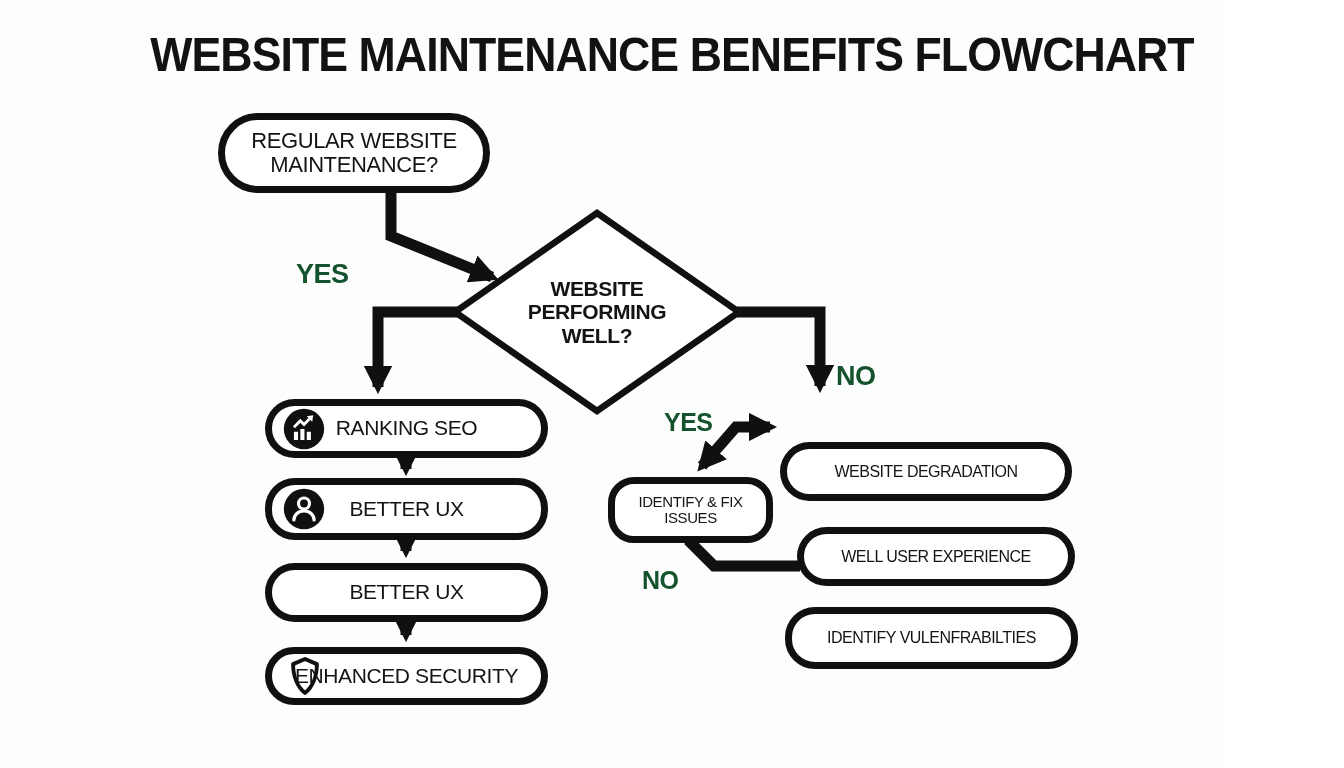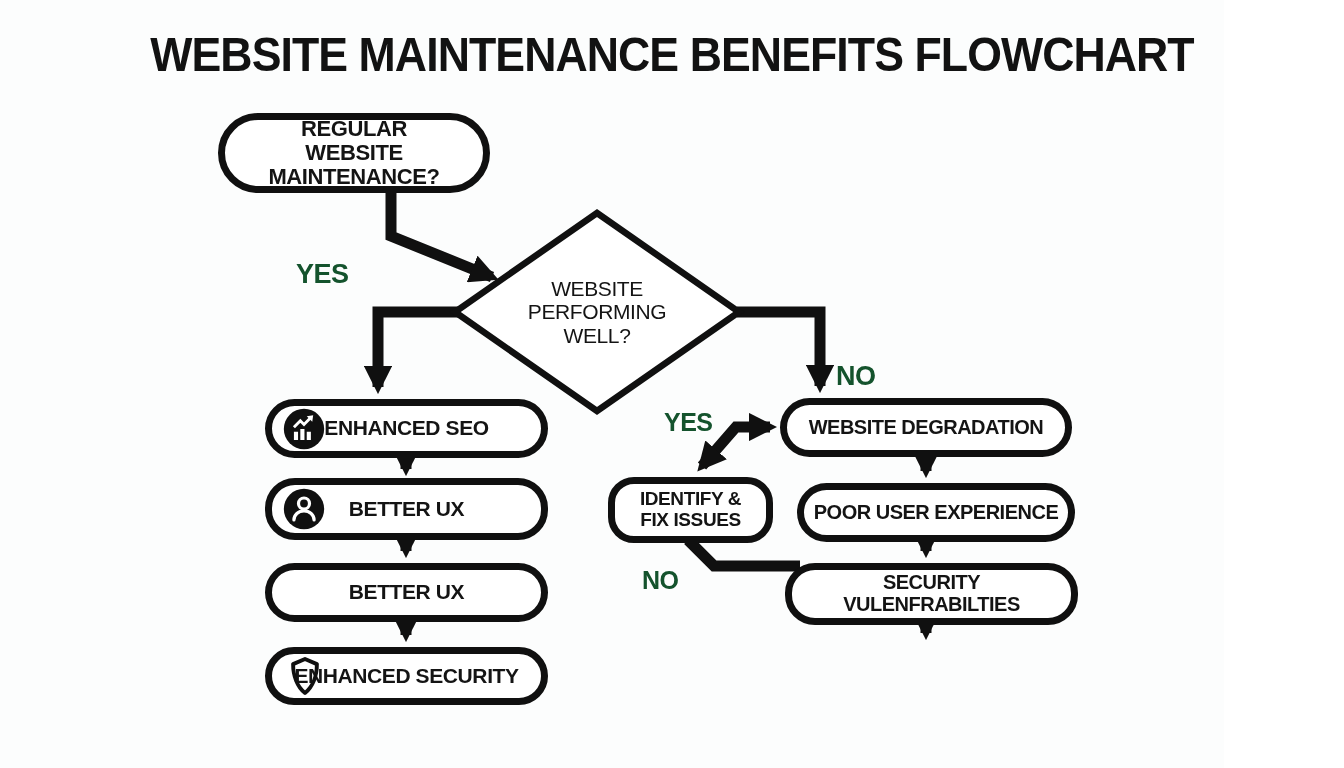--- a/index.html
+++ b/index.html
@@ -9,32 +9,32 @@
   }
   .title{
     position:absolute;left:0;top:27px;width:1344px;text-align:center;
     font-size:48px;font-weight:bold;color:#121212;letter-spacing:-1px;
     transform:scaleX(0.93);transform-origin:672px 0;white-space:nowrap;
   }
   .wires{position:absolute;left:0;top:0;z-index:1;}
   .node{
     position:absolute;z-index:2;background:#ffffff;border:7px solid #101010;
     border-radius:30px;display:flex;align-items:center;justify-content:center;
-    text-align:center;font-weight:bold;color:#141414;letter-spacing:-0.4px;
+    text-align:center;font-weight:normal;color:#141414;letter-spacing:-0.4px;
     line-height:1.08;box-sizing:border-box;
   }
   .node.start{border-radius:40px;font-size:22px;padding:0 26px;}
   .node.left-col{font-size:21px;}
-  .node.right-col{font-size:20px;letter-spacing:-0.5px;padding:8px 4px;}
-  .node.fix{font-size:19px;border-radius:26px;padding:0 10px;}
+  .node.right-col{font-size:16px;letter-spacing:-0.5px;padding:8px 4px;margin-top:44px;}
+  .node.fix{font-size:15px;border-radius:26px;padding:0 10px;}
   .node .icon{position:absolute;left:10px;top:50%;transform:translateY(-50%);display:block;line-height:0;}
   .diamond-text{
     position:absolute;z-index:2;left:517px;top:276px;width:160px;height:72px;
     display:flex;align-items:center;justify-content:flex-start;text-align:center;
-    font-size:21px;font-weight:normal;color:#141414;line-height:1.1;letter-spacing:-0.4px;
+    font-size:21px;font-weight:bold;color:#141414;line-height:1.1;letter-spacing:-0.4px;
   }
   .edge-label{
     position:absolute;z-index:3;font-weight:bold;color:#14532d;letter-spacing:-0.5px;
   }
   .edge-label.outer{font-size:27px;}
   .edge-label.mid{font-size:25px;}
 </style>
 </head>
 <body>
 
@@ -83,21 +83,21 @@
         <circle cx="24" cy="24" r="22" fill="#101010"></circle>
         <g fill="#ffffff">
           <rect x="13" y="27" width="4.5" height="9"></rect>
           <rect x="20" y="24" width="4.5" height="12"></rect>
           <rect x="27" y="27" width="4.5" height="9"></rect>
         </g>
         <path d="M13 22 L20 15 L24 19 L32 11" fill="none" stroke="#ffffff" stroke-width="3.2"></path>
         <path d="M27 10 L34 9 L33 16 Z" fill="#ffffff"></path>
       </svg>
     </span>
-    <span>ENHANCED SEO</span>
+    <span>RANKING SEO</span>
   </div>
 
   <div class="node left-col" style="left:265px;top:478px;width:283px;height:62px;">
     <span class="icon">
       <svg width="44" height="44" viewBox="0 0 48 48">
         <circle cx="24" cy="24" r="22" fill="#101010"></circle>
         <circle cx="24" cy="18" r="6" fill="none" stroke="#ffffff" stroke-width="3.5"></circle>
         <path d="M13 36 a11 10 0 0 1 22 0" fill="none" stroke="#ffffff" stroke-width="3.5" stroke-linecap="round"></path>
       </svg>
     </span>
@@ -119,21 +119,21 @@
 
   <div class="node fix" style="left:608px;top:477px;width:165px;height:66px;">
     <span>IDENTIFY &amp; FIX ISSUES</span>
   </div>
 
   <div class="node right-col" style="left:780px;top:398px;width:292px;height:59px;">
     <span>WEBSITE DEGRADATION</span>
   </div>
 
   <div class="node right-col" style="left:797px;top:483px;width:278px;height:59px;">
-    <span>POOR USER EXPERIENCE</span>
+    <span>WELL USER EXPERIENCE</span>
   </div>
 
   <div class="node right-col" style="left:785px;top:563px;width:293px;height:62px;">
-    <span>SECURITY VULENFRABILTIES</span>
+    <span>IDENTIFY VULENFRABILTIES</span>
   </div>
 
 
 </div>
 
 </body></html>

